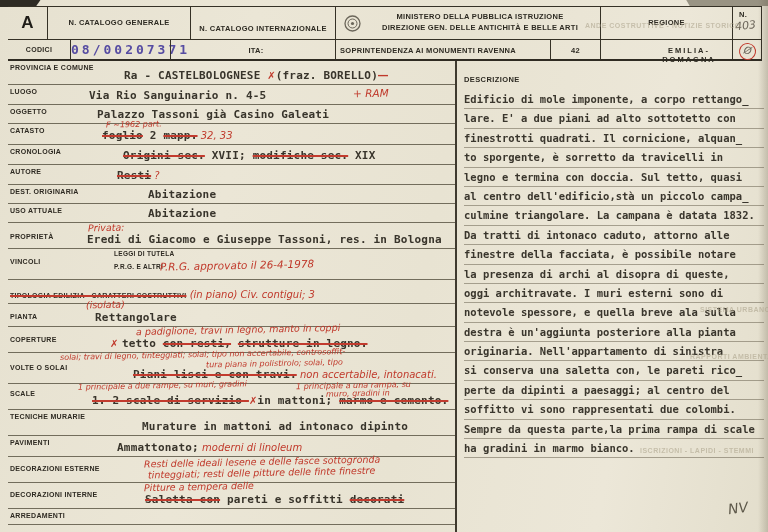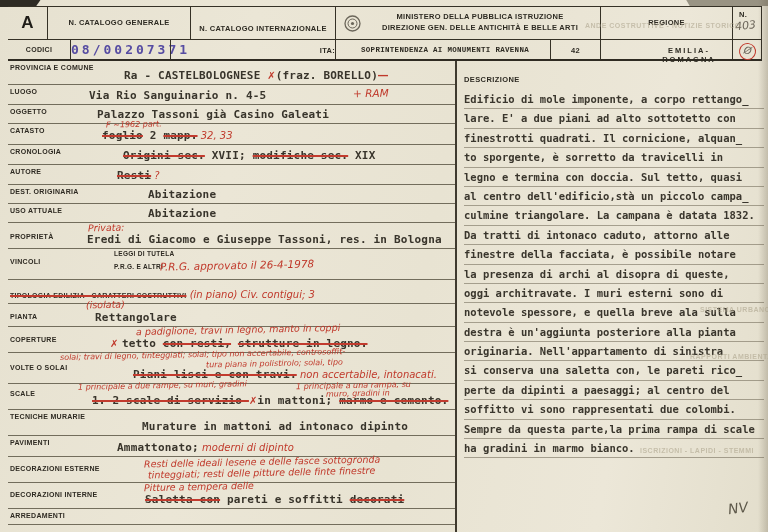--- a/index.html
+++ b/index.html
@@ -85,24 +85,24 @@
     <div class="pencil" style="font-size:11px;padding-left:2px;transform:rotate(-6deg);">403</div>
   </div>
 
   <div class="hcell hrow2" style="left:8px;width:62px;border-left:none;">
     <div class="hlabel" style="margin-top:6px;font-size:7px;">CODICI</div>
   </div>
   <div class="hcell hrow2" style="left:70px;width:100px;">
     <div class="stamp">08/00207371</div>
   </div>
   <div class="hcell hrow2" style="left:170px;width:165px;">
-    <div class="hlabel" style="margin:6px 0 0 6px;text-align:right;">ITA:</div>
+    <div class="hlabel" style="margin:6px 0 0 6px;text-align:center;">ITA:</div>
   </div>
   <div class="hcell hrow2" style="left:335px;width:215px;">
-    <div class="hlabel" style="margin:6px 0 0 4px;text-align:center;font-family:Liberation Mono, monospace;">SOPRINTENDENZA AI MONUMENTI RAVENNA</div>
+    <div class="hlabel" style="margin:6px 0 0 4px;text-align:left;">SOPRINTENDENZA AI MONUMENTI RAVENNA</div>
   </div>
   <div class="hcell hrow2" style="left:550px;width:50px;">
     <div class="hlabel" style="margin-top:6px;">42</div>
   </div>
   <div class="hcell hrow2" style="left:600px;width:132px;padding-left:45px;">
     <div class="hlabel" style="margin-top:6px;letter-spacing:2px;">EMILIA-ROMAGNA</div>
   </div>
   <div class="hcell hrow2" style="left:732px;width:30px;border-right:1px solid #353126;">
     <span class="circle-mark pencil" style="margin:2px 0 0 6px;">Ø</span>
   </div>
@@ -178,21 +178,21 @@
         <span class="ann red-hand small" style="left: 70px; top: -3px;">1 principale a due rampe, su muri, gradini</span>
         <span class="ann red-hand small" style="left: 288px; top: -3px;">1 principale a una rampa, su</span>
         <span class="ann red-hand small" style="left: 318px; top: 5px;">muro, gradini in</span>
       </div>
       <div class="row" style="height: 25px;">
         <span class="row-label">TECNICHE MURARIE</span>
         <div class="value-line" style="left: 134px;"><span class="seg-typed">Murature in mattoni ad intonaco dipinto</span></div>
       </div>
       <div class="row" style="height: 20px;">
         <span class="row-label">PAVIMENTI</span>
-        <div class="value-line" style="left: 109px;"><span class="seg-typed">Ammattonato;</span><span class="seg-red"> moderni di dipinto</span></div>
+        <div class="value-line" style="left: 109px;"><span class="seg-typed">Ammattonato;</span><span class="seg-red"> moderni di linoleum</span></div>
       </div>
       <div class="row" style="height: 25px;">
         <span class="row-label" style="top: 8px;">DECORAZIONI ESTERNE</span>
         <span class="ann red-hand" style="left: 136px; top: -1px;">Resti delle ideali lesene e delle fasce sottogronda</span>
         <span class="ann red-hand" style="left: 140px; top: 10px;">tinteggiati; resti delle pitture delle finte finestre</span>
       </div>
       <div class="row" style="height: 25px;">
         <span class="row-label" style="top: 8px;">DECORAZIONI INTERNE</span>
         <div class="value-line" style="left: 137px;"><span class="seg-struck">Saletta con</span><span class="seg-typed"> pareti e soffitti </span><span class="seg-struck">decorati</span></div>
         <span class="ann red-hand" style="left: 136px; top: -2px;">Pitture a tempera delle</span>

